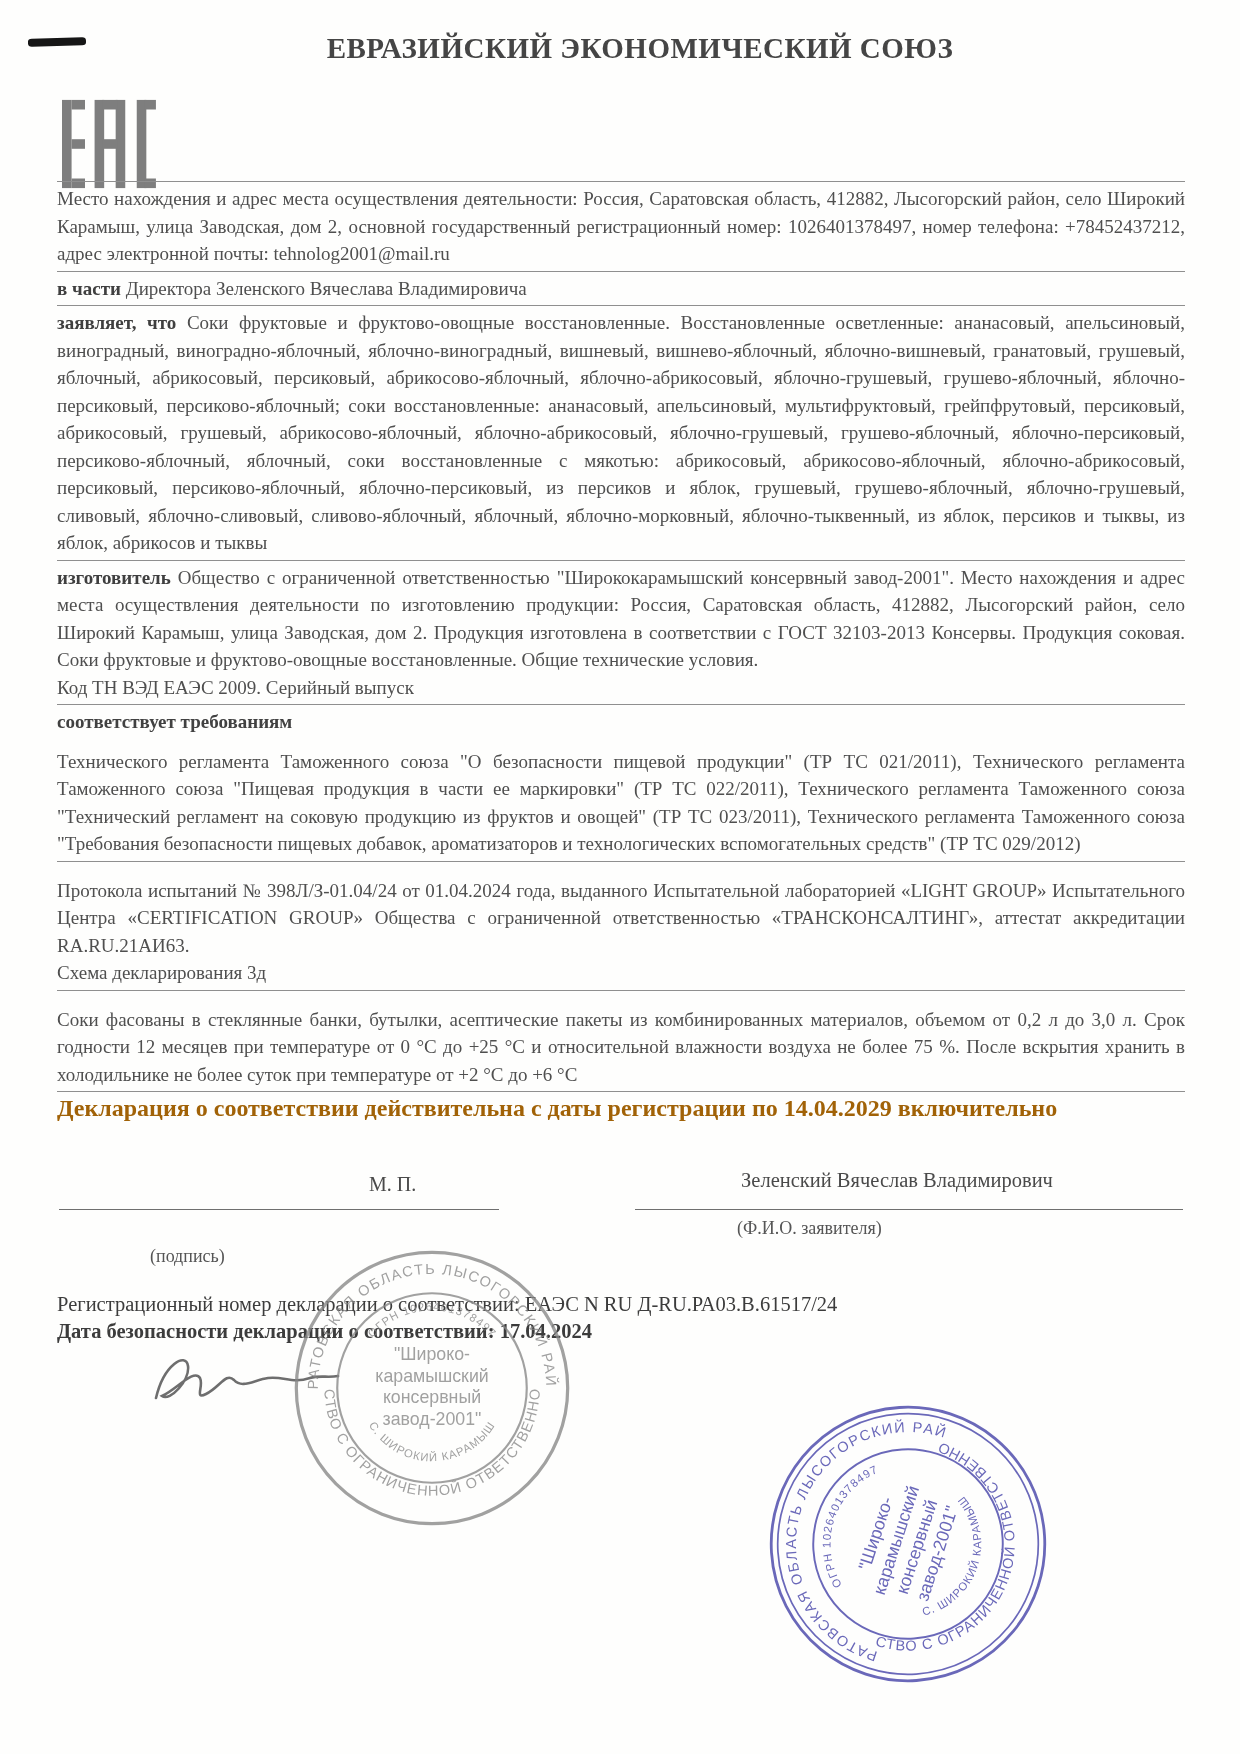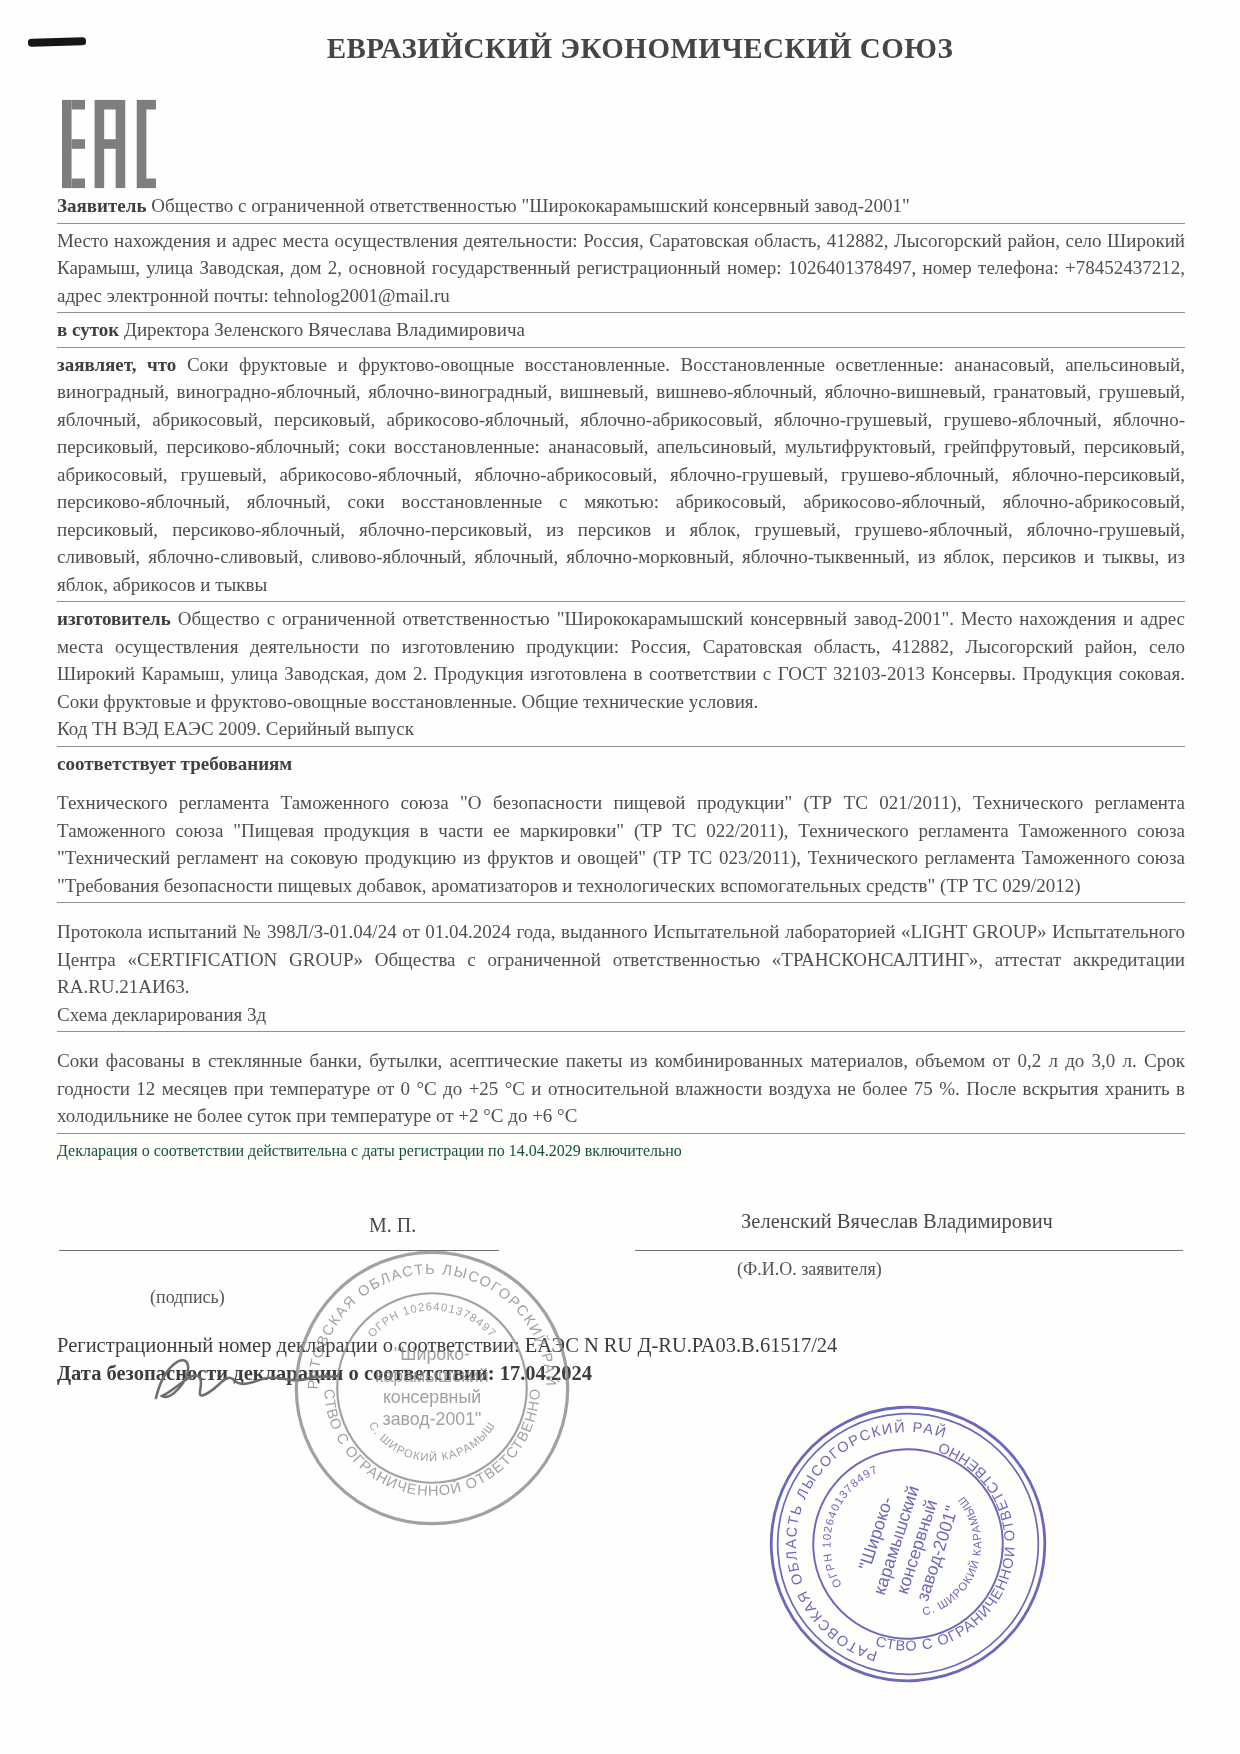--- a/index.html
+++ b/index.html
@@ -14,21 +14,21 @@
     font-weight:bold;color:#454545;font-size:29px;line-height:37px;letter-spacing:.5px;padding-left:20px;}
   .eac{position:absolute;left:60px;top:98px;}
   .content{position:absolute;top:178px;left:57px;width:1128px;
     font-size:19px;line-height:27.5px;}
   .content p{margin:0;}
   .lead b{color:#3f3f3f;}
   .just{text-align:justify;}
   .rule{border-top:1.6px solid #8f8f8f;margin:3px 0 3px 0;height:0;}
   .h-bold{font-weight:bold;color:#414141;margin:3px 0 0 0;}
   .gap{height:12px;}
-  .validity{font-weight:normal;color:#14532d;font-size:16px;margin-top:6px;}
+  .validity{font-weight:bold;color:#a16207;font-size:24px;margin-top:6px;}
   .sig-area{position:relative;height:168px;}
   .sig-line{position:absolute;border-top:1.4px solid #6f6f6f;height:0;}
   .sig-caption{position:absolute;font-size:18px;color:#555;}
   .mp{position:absolute;left:312px;top:48px;font-size:20px;color:#4a4a4a;}
   .fio{position:absolute;left:570px;top:44px;width:540px;text-align:center;font-size:20.5px;color:#4a4a4a;}
   .reg-line{font-weight:normal;color:#3c3c3c;font-size:20.5px;margin-top:44px;}
   .date-line{font-weight:bold;color:#3c3c3c;font-size:20.5px;margin-top:28px;}
   .stamp{position:absolute;pointer-events:none;}
   .stamp text{font-family:"Liberation Sans",sans-serif;}
   .sig-script{position:absolute;left:142px;top:1350px;}
@@ -57,31 +57,27 @@
         <rect x="44" y="43" width="16" height="10"></rect>
         <rect x="80" y="2" width="10" height="92"></rect>
         <rect x="88" y="2" width="12" height="10"></rect>
         <rect x="88" y="84" width="12" height="10"></rect>
       </g>
     </svg>
   </div>
 
   <div class="content">
 
-    <p class="lead" style="margin-top:14px">
-      <b>Заявитель</b>
-      <span>Общество с ограниченной ответственностью "Ширококарамышский консервный завод-2001"</span>
-    </p>
     <div class="rule"></div>
 
     <p class="just">Место нахождения и адрес места осуществления деятельности: Россия, Саратовская область, 412882, Лысогорский район, село Широкий Карамыш, улица Заводская, дом 2, основной государственный регистрационный номер: 1026401378497, номер телефона: +78452437212, адрес электронной почты: tehnolog2001@mail.ru</p>
     <div class="rule"></div>
 
     <p class="lead">
-      <b>в суток</b>
+      <b>в части</b>
       <span>Директора Зеленского Вячеслава Владимировича</span>
     </p>
     <div class="rule"></div>
 
     <p class="just lead">
       <b>заявляет, что</b>
       <span>Соки фруктовые и фруктово-овощные восстановленные. Восстановленные осветленные: ананасовый, апельсиновый, виноградный, виноградно-яблочный, яблочно-виноградный, вишневый, вишнево-яблочный, яблочно-вишневый, гранатовый, грушевый, яблочный, абрикосовый, персиковый, абрикосово-яблочный, яблочно-абрикосовый, яблочно-грушевый, грушево-яблочный, яблочно-персиковый, персиково-яблочный; соки восстановленные: ананасовый, апельсиновый, мультифруктовый, грейпфрутовый, персиковый, абрикосовый, грушевый, абрикосово-яблочный, яблочно-абрикосовый, яблочно-грушевый, грушево-яблочный, яблочно-персиковый, персиково-яблочный, яблочный, соки восстановленные с мякотью: абрикосовый, абрикосово-яблочный, яблочно-абрикосовый, персиковый, персиково-яблочный, яблочно-персиковый, из персиков и яблок, грушевый, грушево-яблочный, яблочно-грушевый, сливовый, яблочно-сливовый, сливово-яблочный, яблочный, яблочно-морковный, яблочно-тыквенный, из яблок, персиков и тыквы, из яблок, абрикосов и тыквы</span>
     </p>
     <div class="rule"></div>
 

